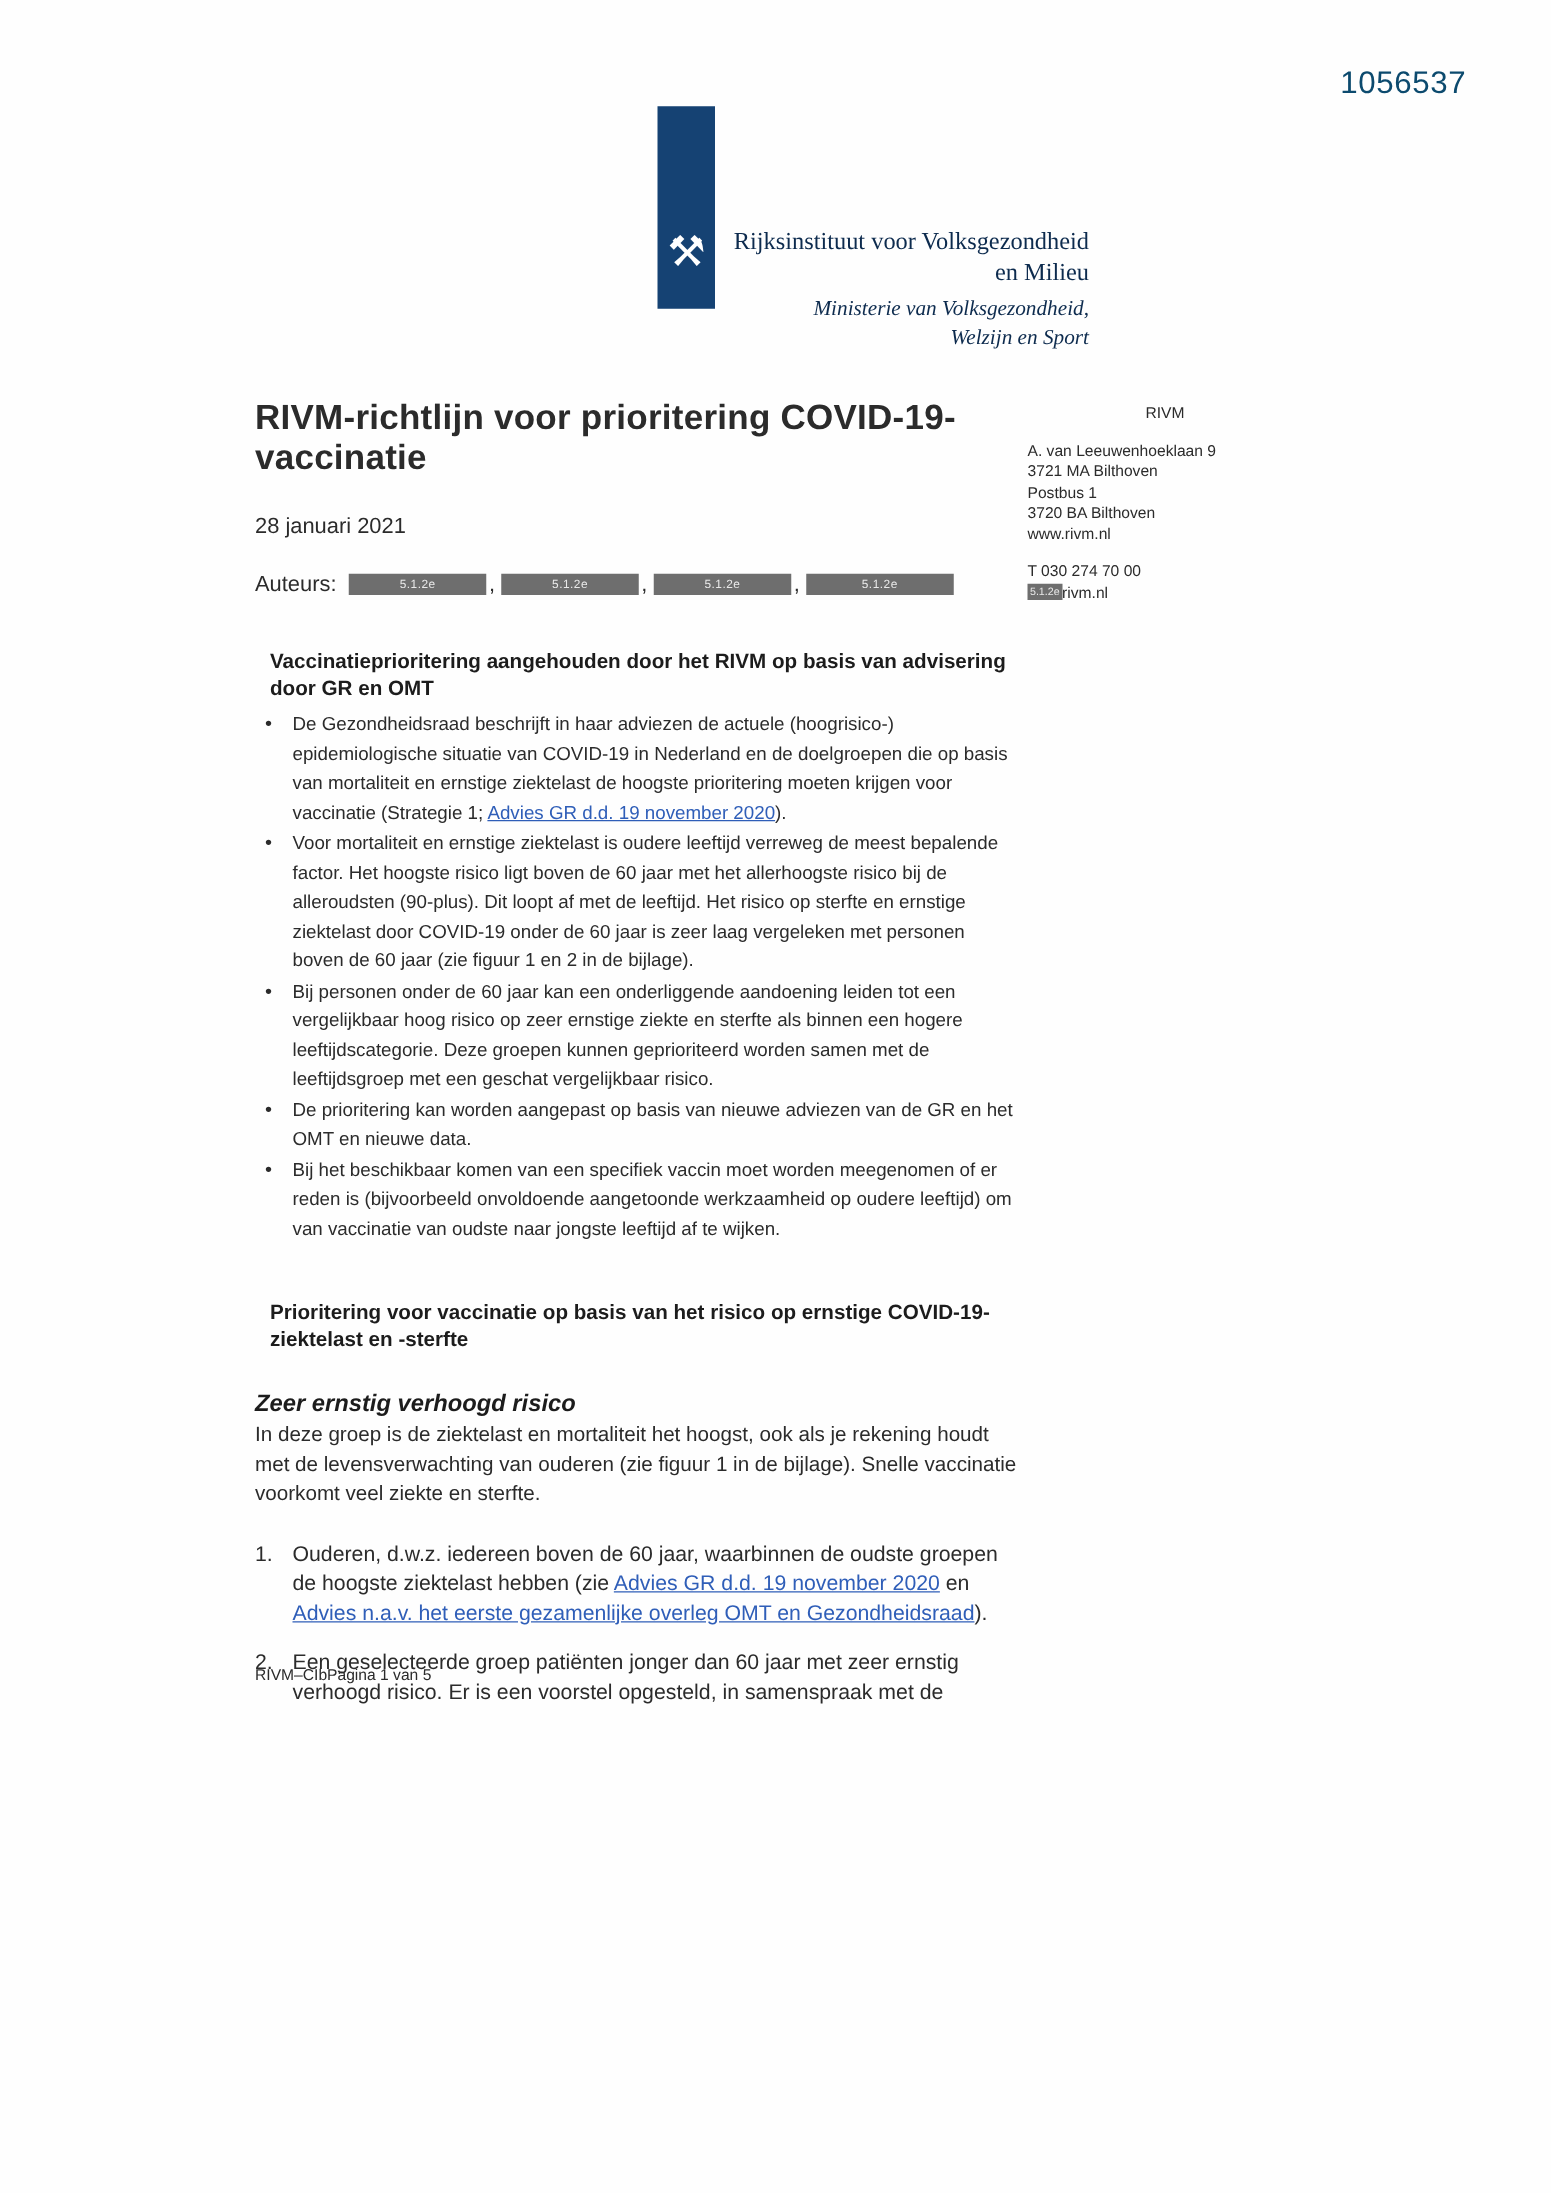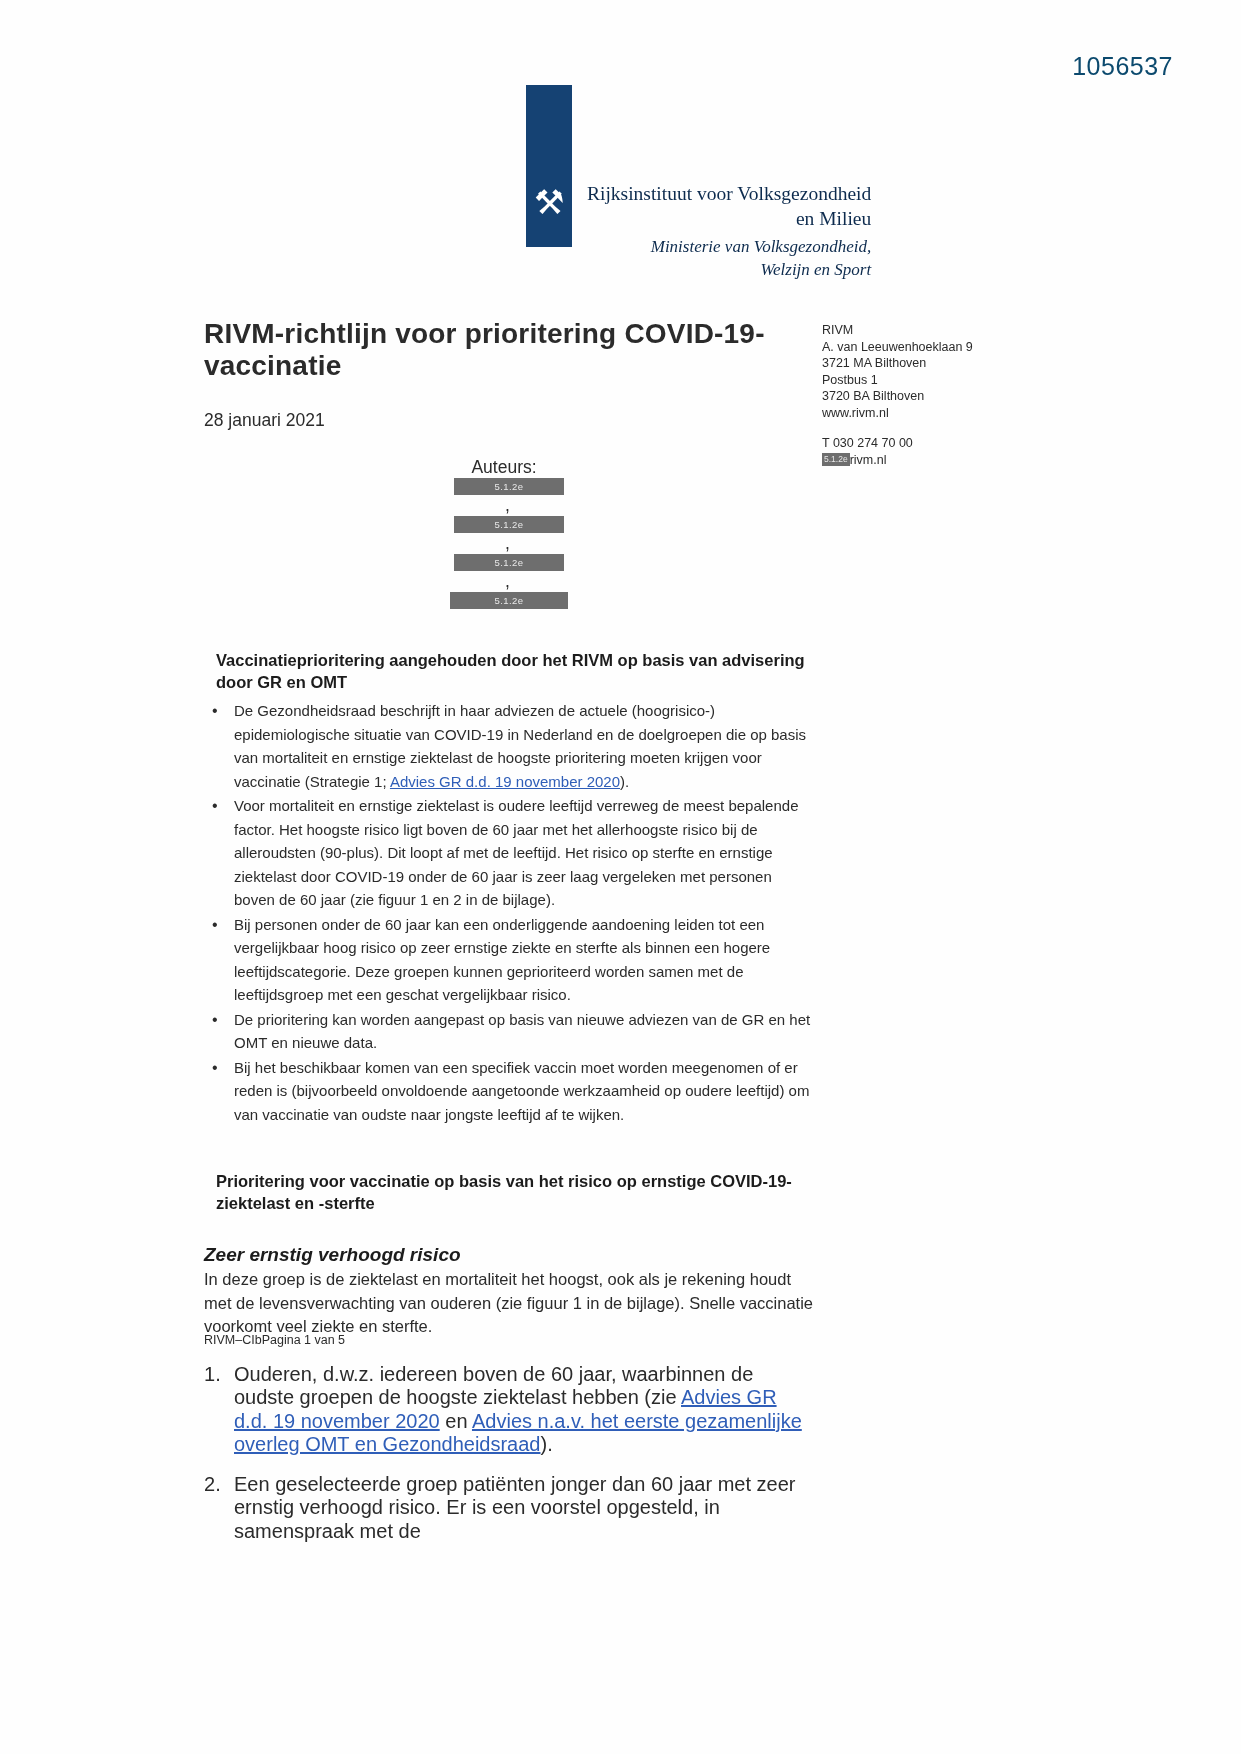--- a/index.html
+++ b/index.html
@@ -95,21 +95,20 @@
     font-size: 17.5px;
     margin-top: 28px;
     color: #2b2b2b;
   }
   .authors-row {
     margin-top: 26px;
     display: flex;
     align-items: center;
     font-size: 17.5px;
     color: #2b2b2b;
-    flex-direction: column;
   }
   .authors-label { margin-right: 10px; }
   .redaction {
     display: inline-block;
     background: #6e6e6e;
     color: #e9e9e9;
     font-size: 9.5px;
     text-align: center;
     height: 17px;
     line-height: 17px;
@@ -160,21 +159,21 @@
   }
   ol.numbered {
     list-style: none;
     margin: 24px 0 0 0;
     padding: 0;
     counter-reset: litem;
   }
   ol.numbered > li {
     position: relative;
     padding-left: 30px;
-    font-size: 20px;
+    font-size: 17px;
     line-height: 23.5px;
     margin-bottom: 1px;
     color: #2b2b2b;
     counter-increment: litem;
     margin-top: 16px;
   }
   ol.numbered > li::before {
     content: counter(litem) ".";
     position: absolute;
     left: 0;
@@ -189,21 +188,22 @@
   .side-col {
     position: absolute;
     left: 822px;
     top: 322px;
     width: 220px;
     font-size: 12.5px;
     line-height: 16.5px;
     color: #2b2b2b;
   }
   .side-col .org {
-    margin-bottom: 0;
+    margin-bottom: 14px;
+    text-align: center;
   }
   .side-col .blk { margin-bottom: 14px; }
   .side-col .email-row {
     display: flex;
     align-items: center;
   }
   .redaction-small {
     display: inline-block;
     background: #6e6e6e;
     color: #e9e9e9;

